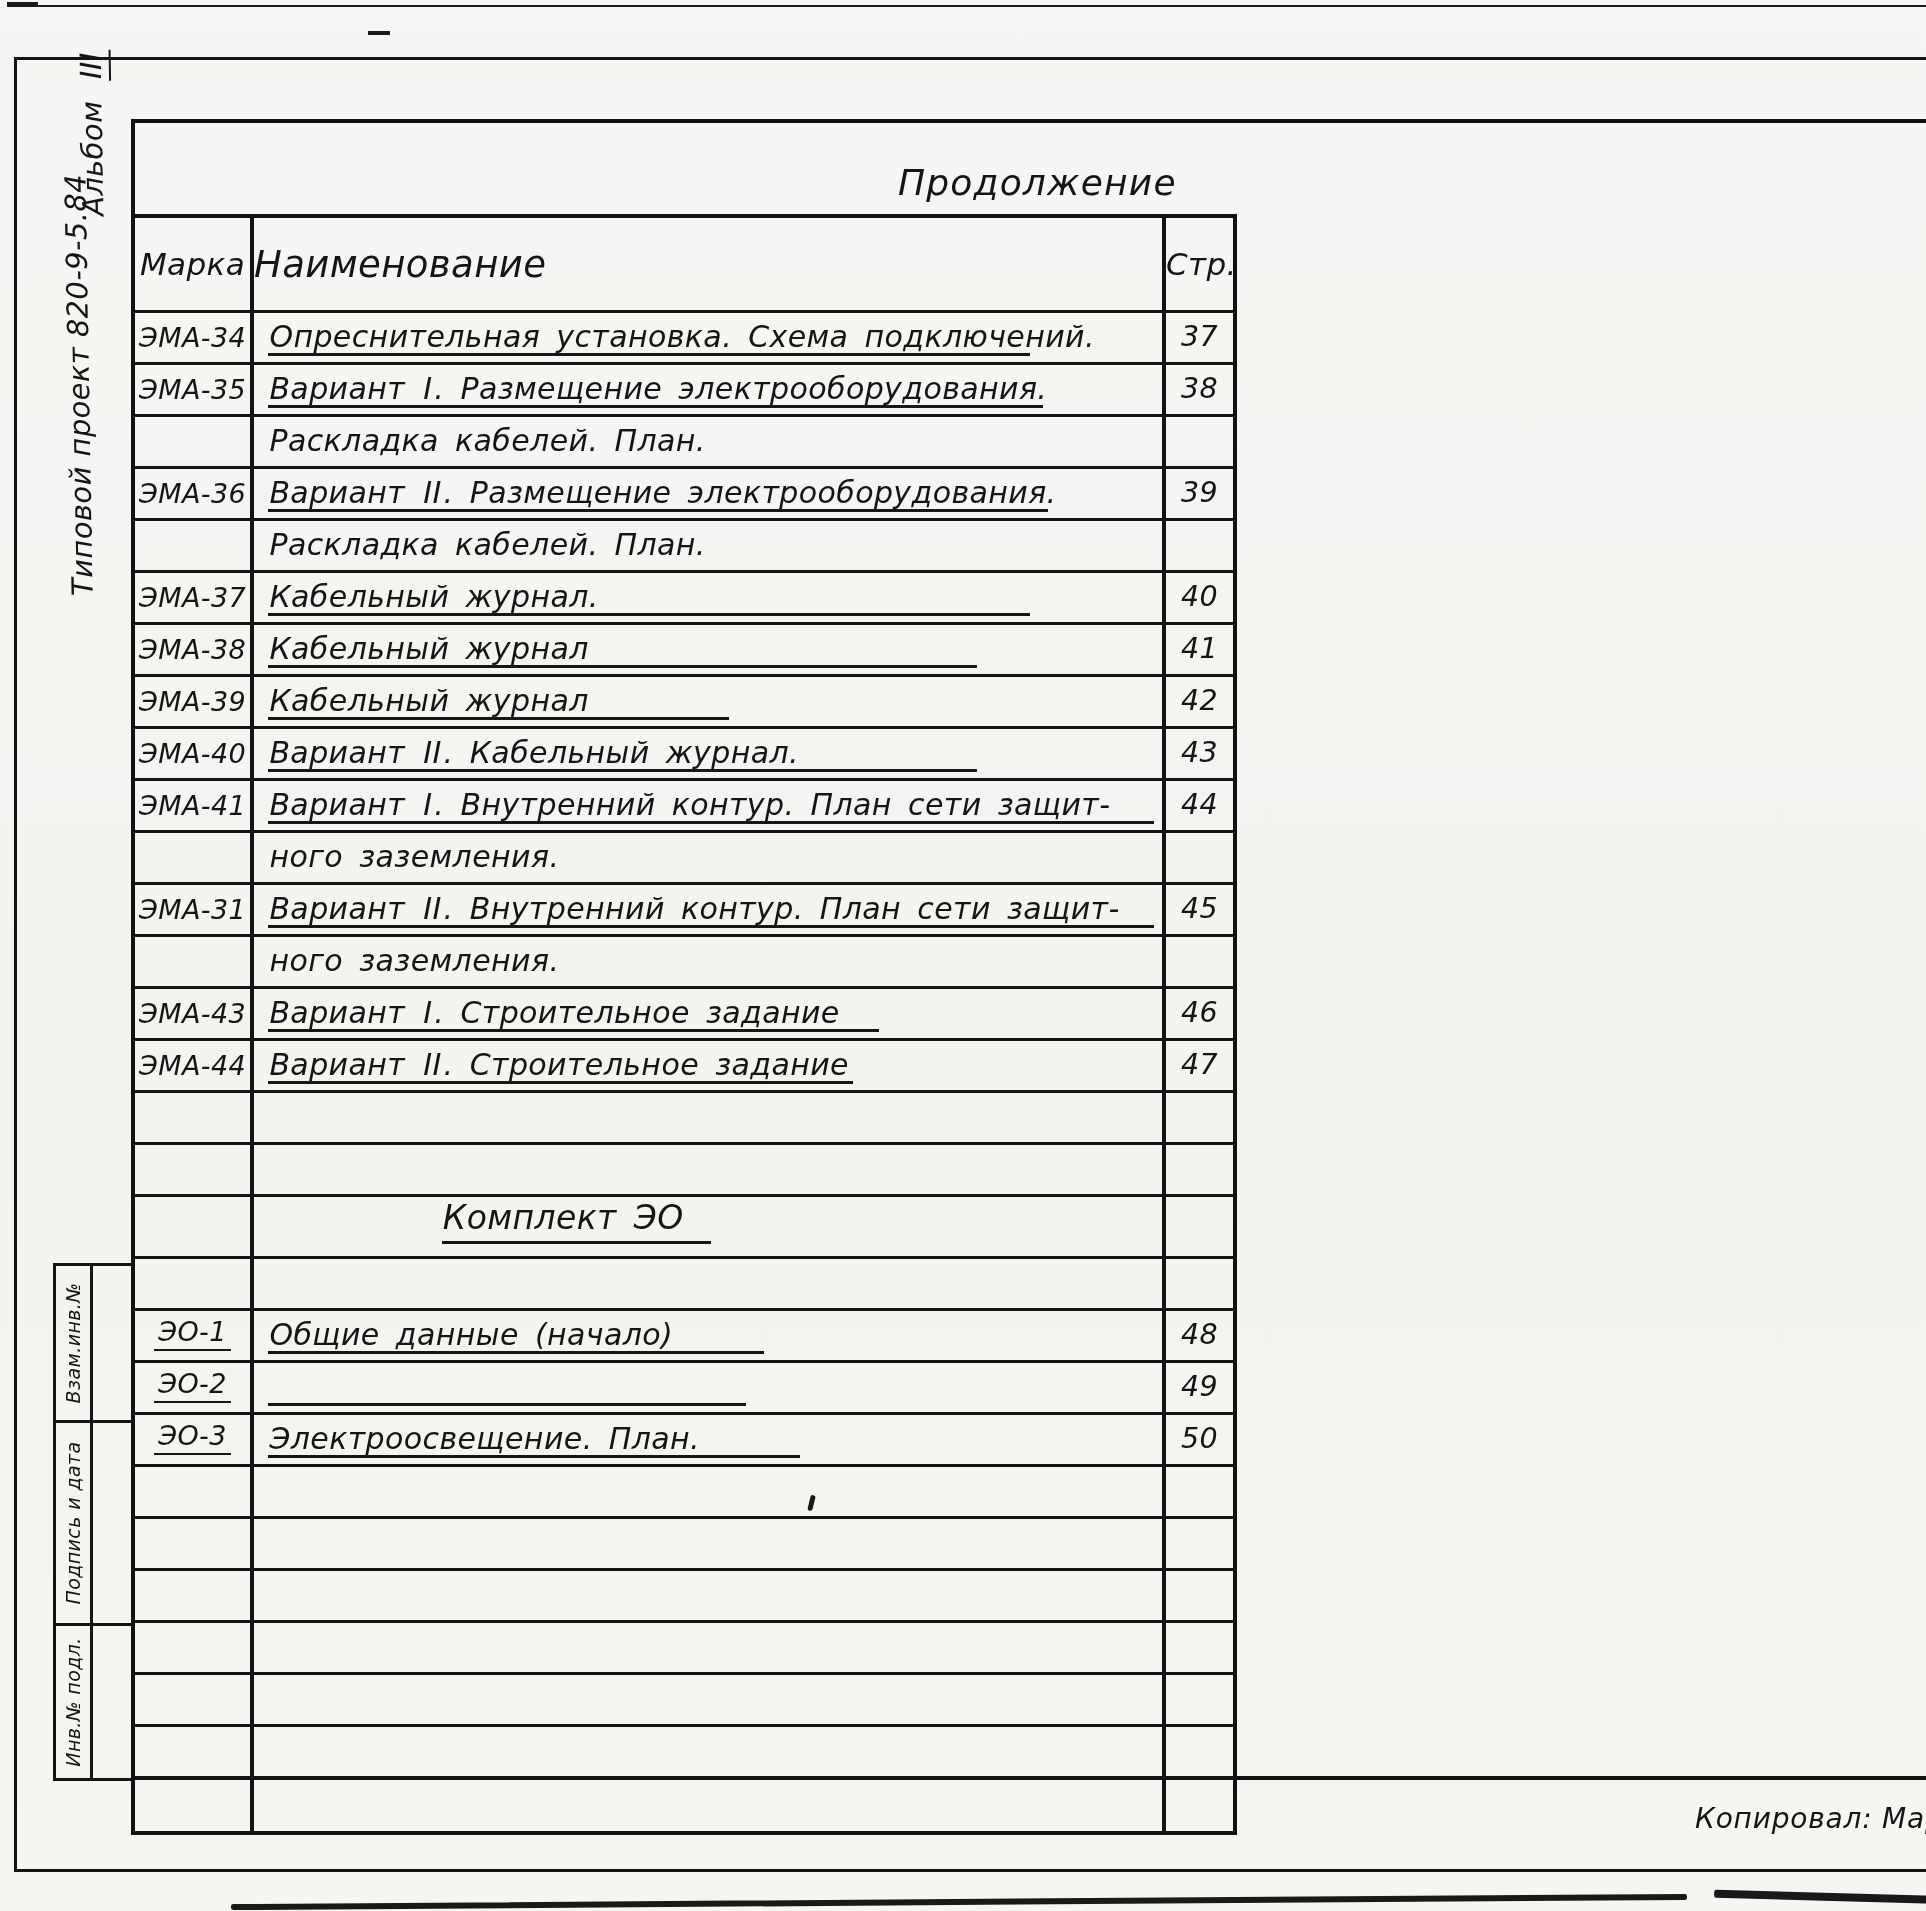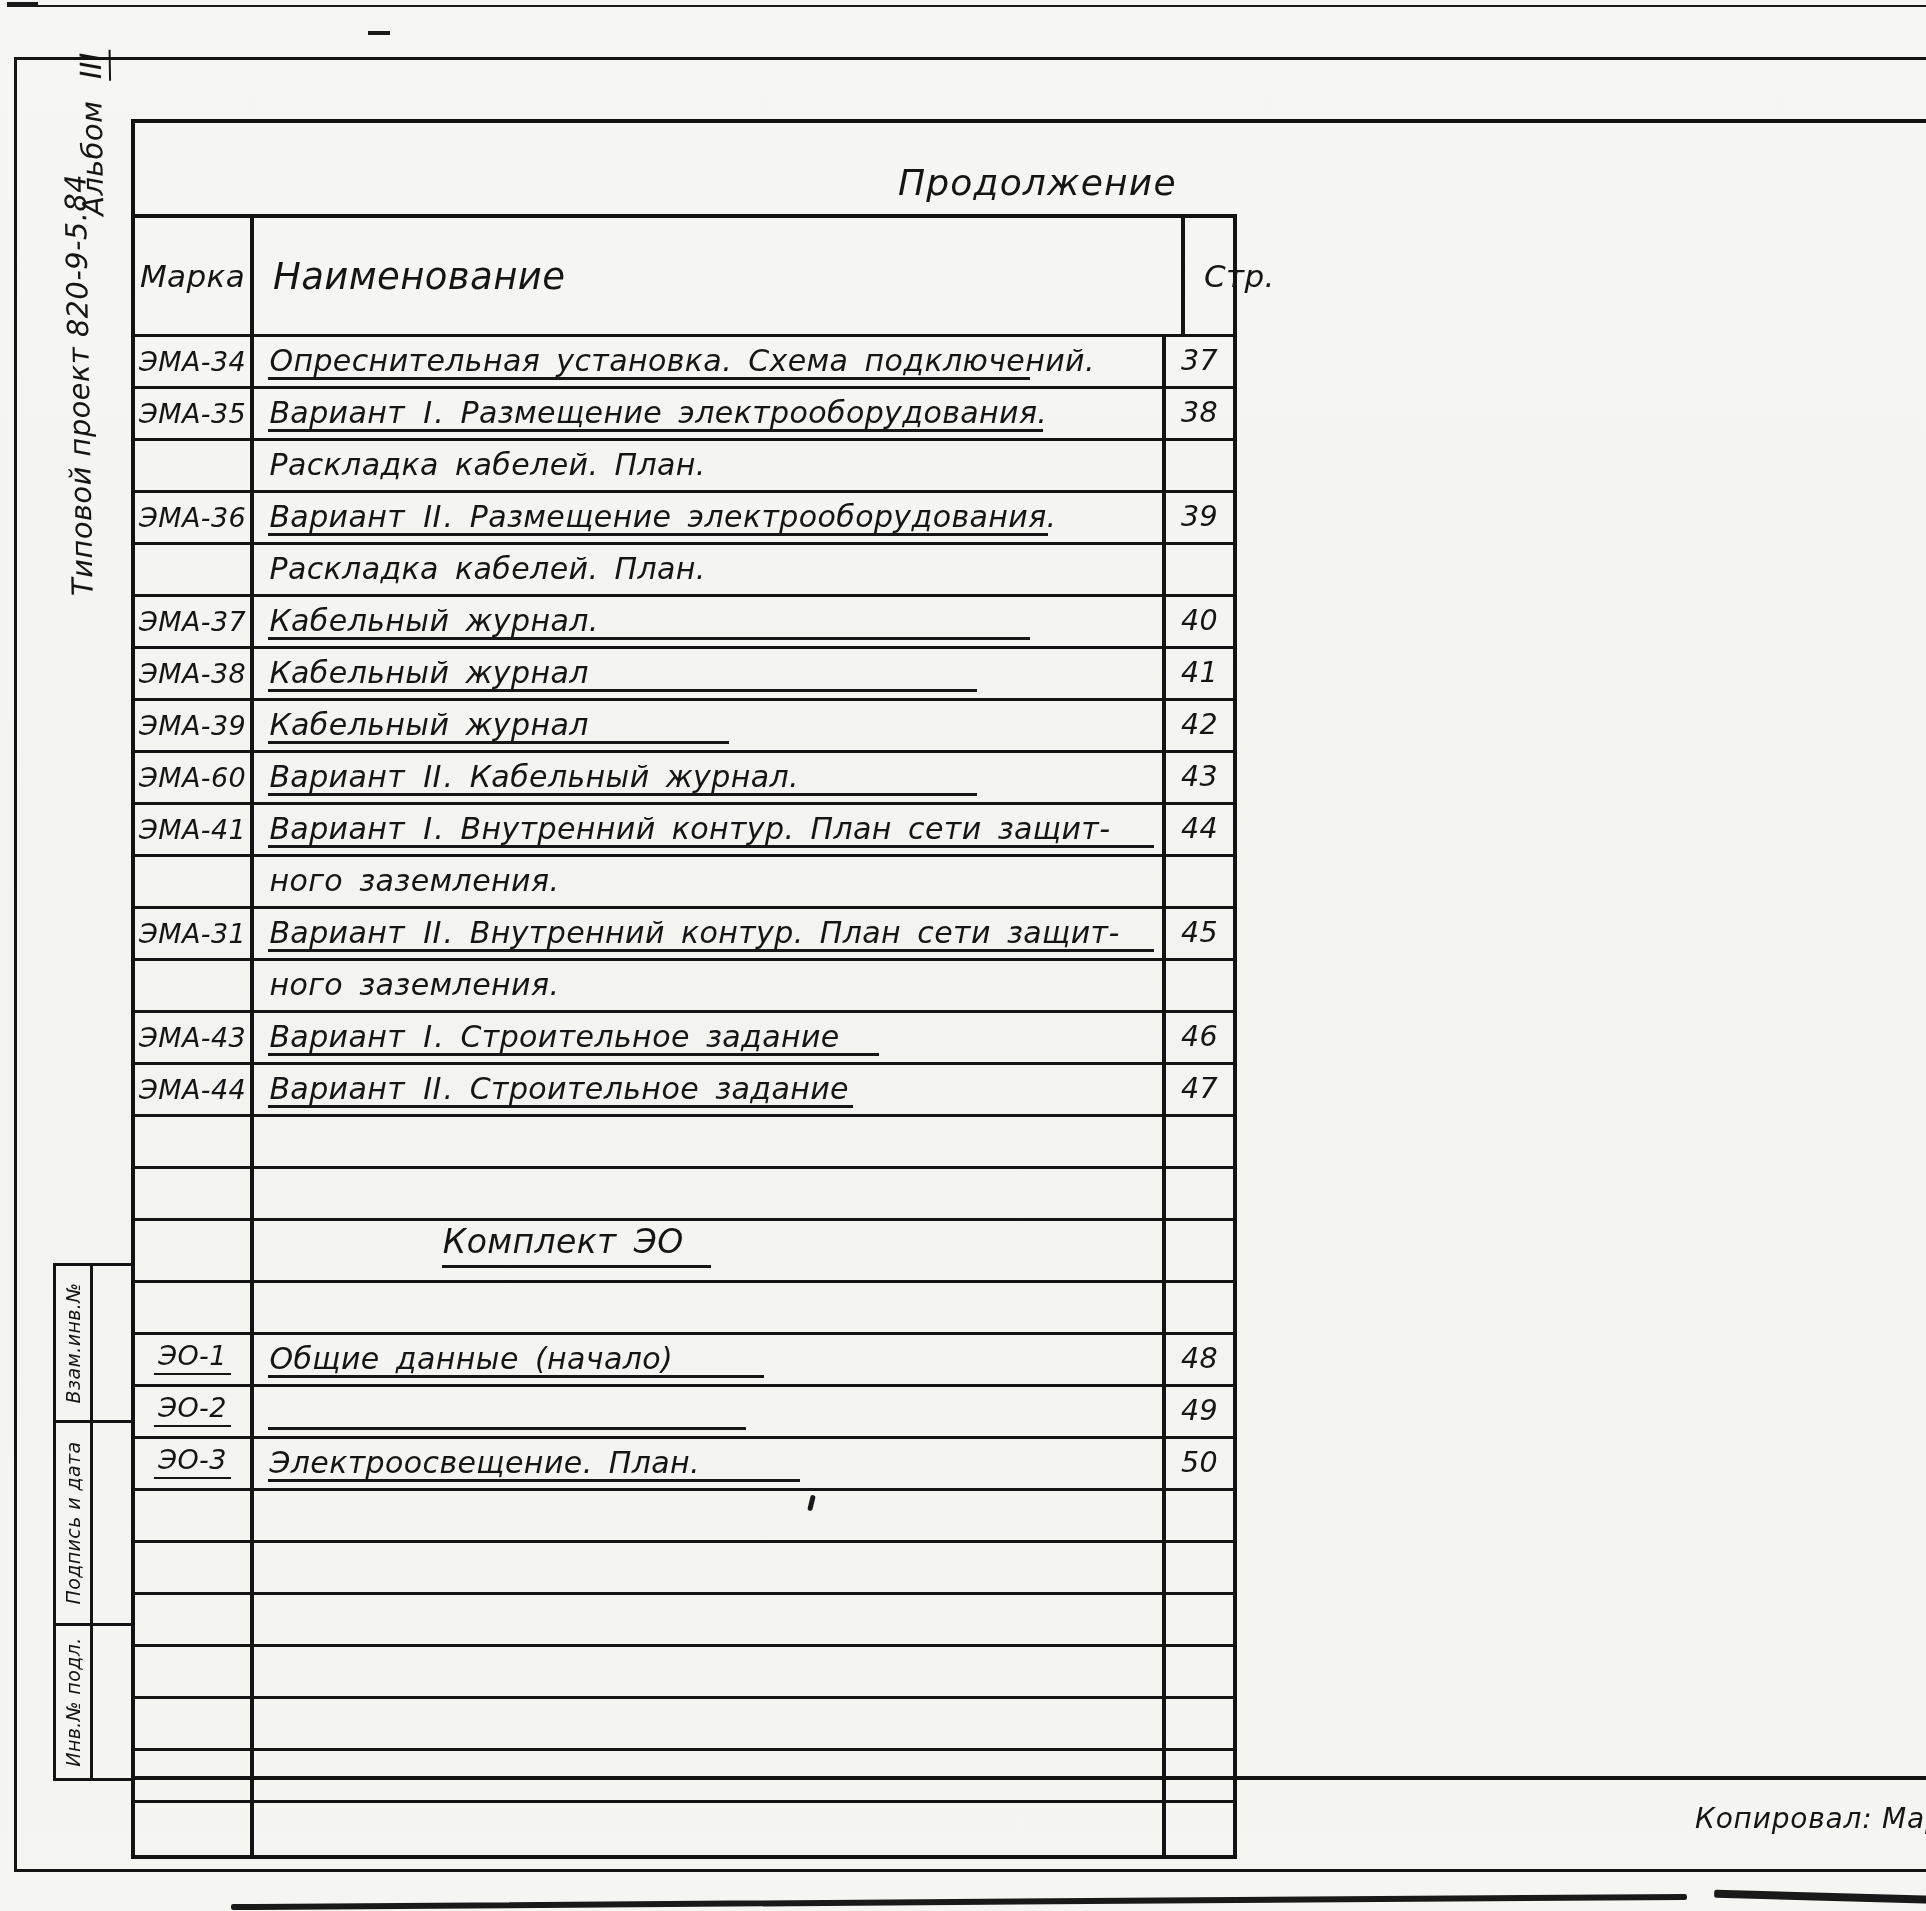--- a/index.html
+++ b/index.html
@@ -40,21 +40,21 @@
     transform:translate(-50%,-50%) rotate(-90deg); white-space:nowrap;
     font-size:19px; letter-spacing:0.4px; }
   #stamp-cell-1 { height:154px; } #stamp-cell-2 { height:200px; }
 
   
   #sheet-table { position:absolute; left:131px; top:214px; width:1106px;
     border:4.6px solid #121212; box-sizing:border-box; }
   .thead, .trow { display:grid; grid-template-columns:119px 912px 1fr;
     box-sizing:border-box; border-bottom:3.9px solid #141414; }
   .trow:last-child { border-bottom:none; }
-  .thead { height:119px;gap:19px; }
+  .thead { height:95px; }
   .trow { height:52px; }
   .trow.section { height:62px; }
   .cell { box-sizing:border-box; position:relative; display:flex; align-items:flex-end; }
   .c-mark { border-right:4.2px solid #141414; justify-content:center;
     padding-bottom:9.2px; font-size:27px; }
   .c-name { border-right:4.2px solid #141414; padding:0 0 8.5px 15.4px; font-size:30px;
     word-spacing:6.2px; }
   .c-page { justify-content:center; padding-bottom:9.2px; font-size:28.5px; }
   .thead .c-mark, .thead .c-name, .thead .c-page { align-items:center; padding-bottom:0; }
   .thead .c-name { justify-content:flex-start; font-size:37px; padding-left:0; }
@@ -203,21 +203,21 @@
           <div class="cell c-name">
             <span class="hand nametext"><span>Кабельный журнал</span></span>
             <i class="uline" style="width: 461px;"></i>
           </div>
           <div class="cell c-page">
             <span class="hand">42</span>
           </div>
         </div>
         <div class="trow">
           <div class="cell c-mark">
-            <span class="hand">ЭМА-60</span>
+            <span class="hand">ЭМА-40</span>
           </div>
           <div class="cell c-name">
             <span class="hand nametext"><span>Вариант </span><span class="roman">II</span><span>. Кабельный журнал.</span></span>
             <i class="uline" style="width: 709px;"></i>
           </div>
           <div class="cell c-page">
             <span class="hand">43</span>
           </div>
         </div>
         <div class="trow">

